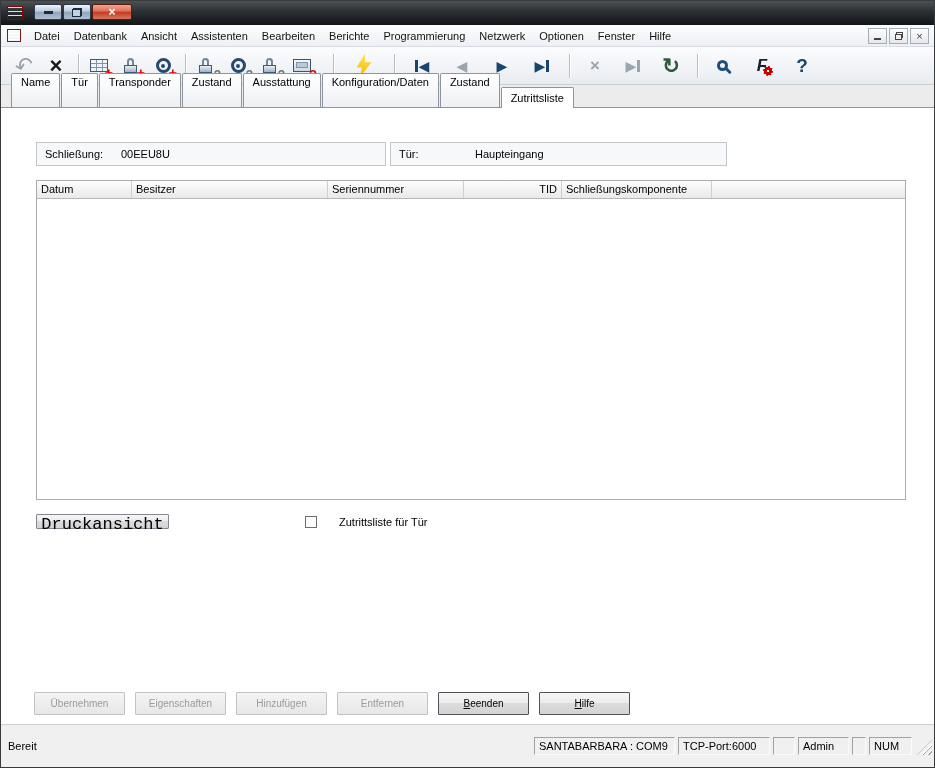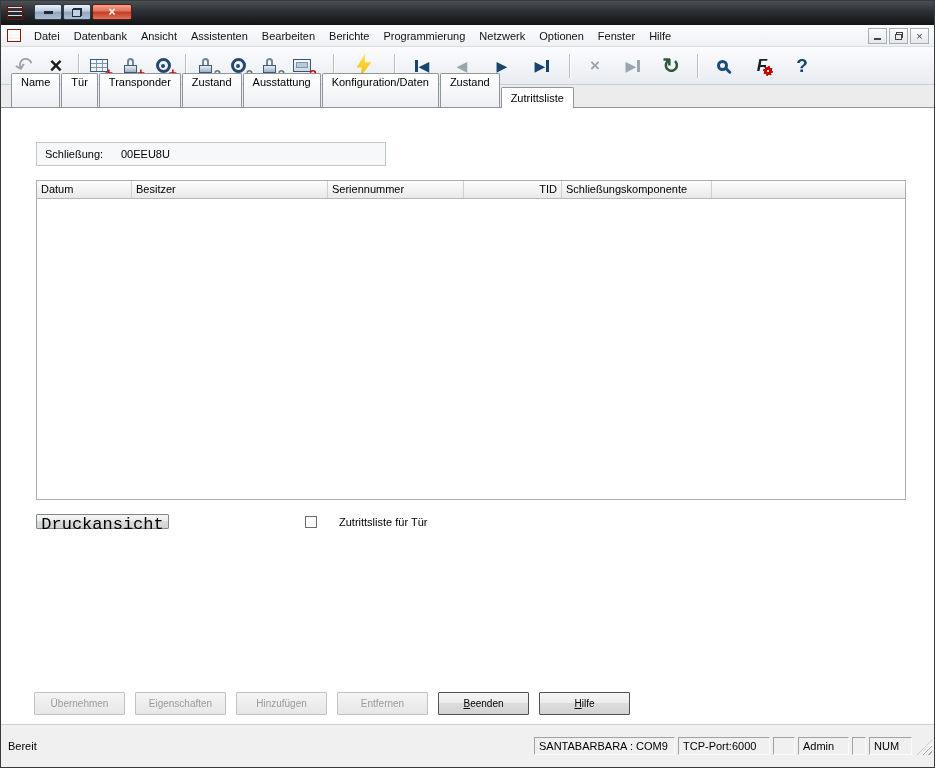--- a/index.html
+++ b/index.html
@@ -410,20 +410,24 @@
     <span class="tab">Zustand</span>
     <span class="tab active">Zutrittsliste</span>
   </div>
 
   <div class="panel">
     <div class="form-row">
       <div class="field-box lockbox">
         <span class="lbl">Schließung:</span>
         <span class="val">00EEU8U</span>
       </div>
+      <div class="field-box doorbox">
+        <span class="lbl">Tür:</span>
+        <span class="val">Haupteingang</span>
+      </div>
     </div>
 
     <div class="table">
       <div class="thead">
         <div class="th c0">Datum</div>
         <div class="th c1">Besitzer</div>
         <div class="th c2">Seriennummer</div>
         <div class="th c3">TID</div>
         <div class="th c4">Schließungskomponente</div>
         <div class="th c5"></div>

